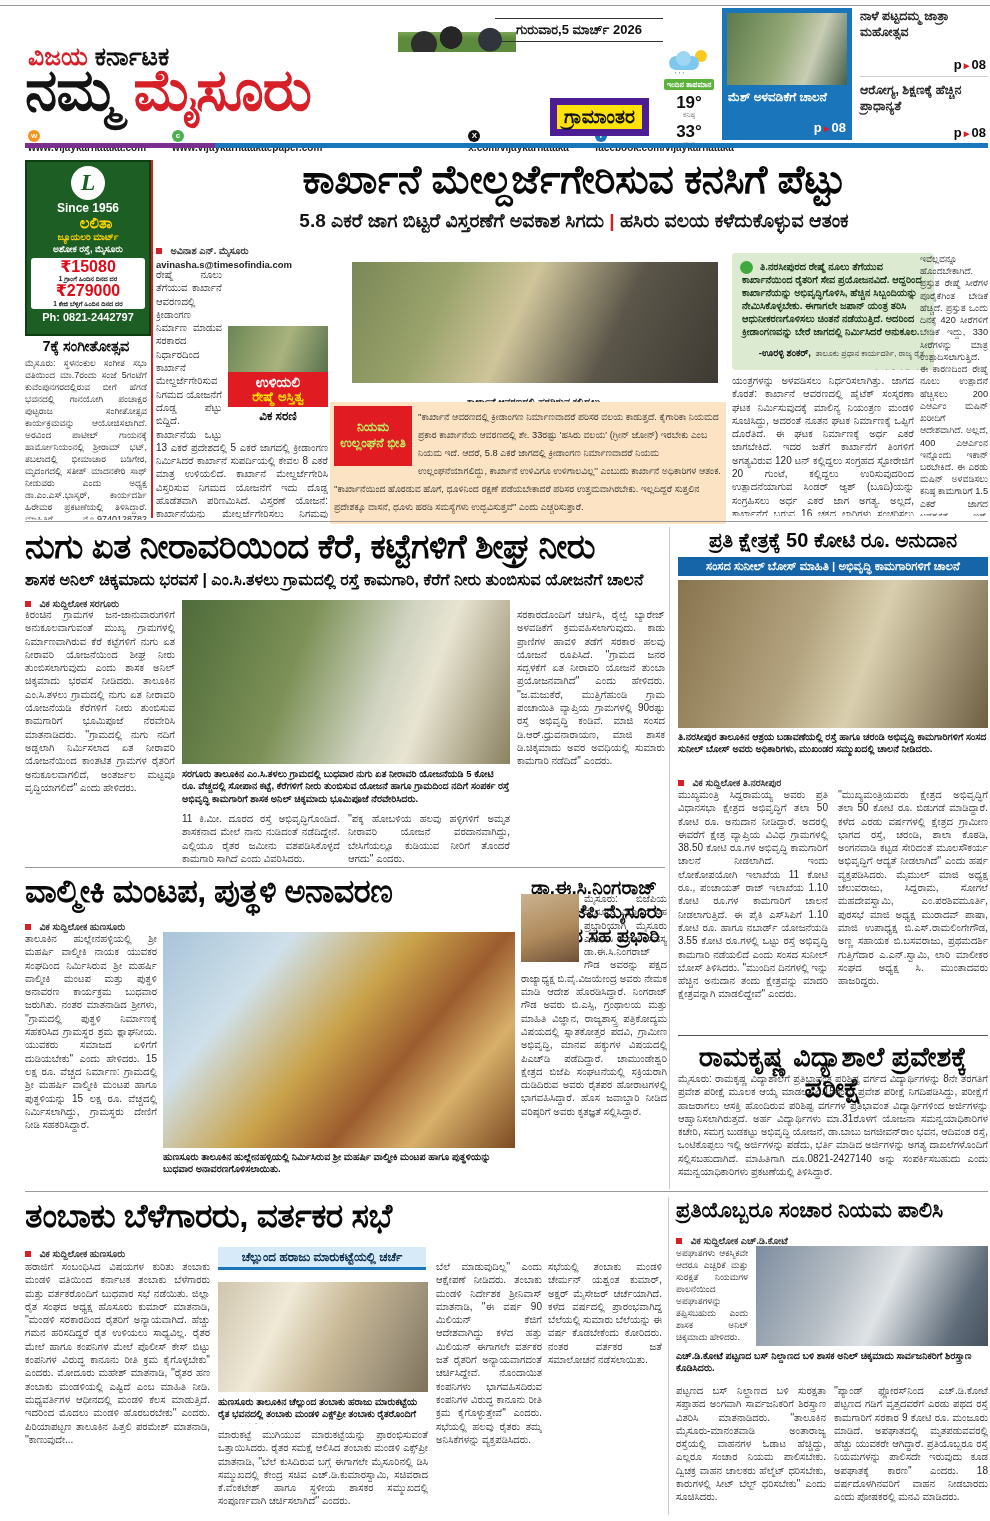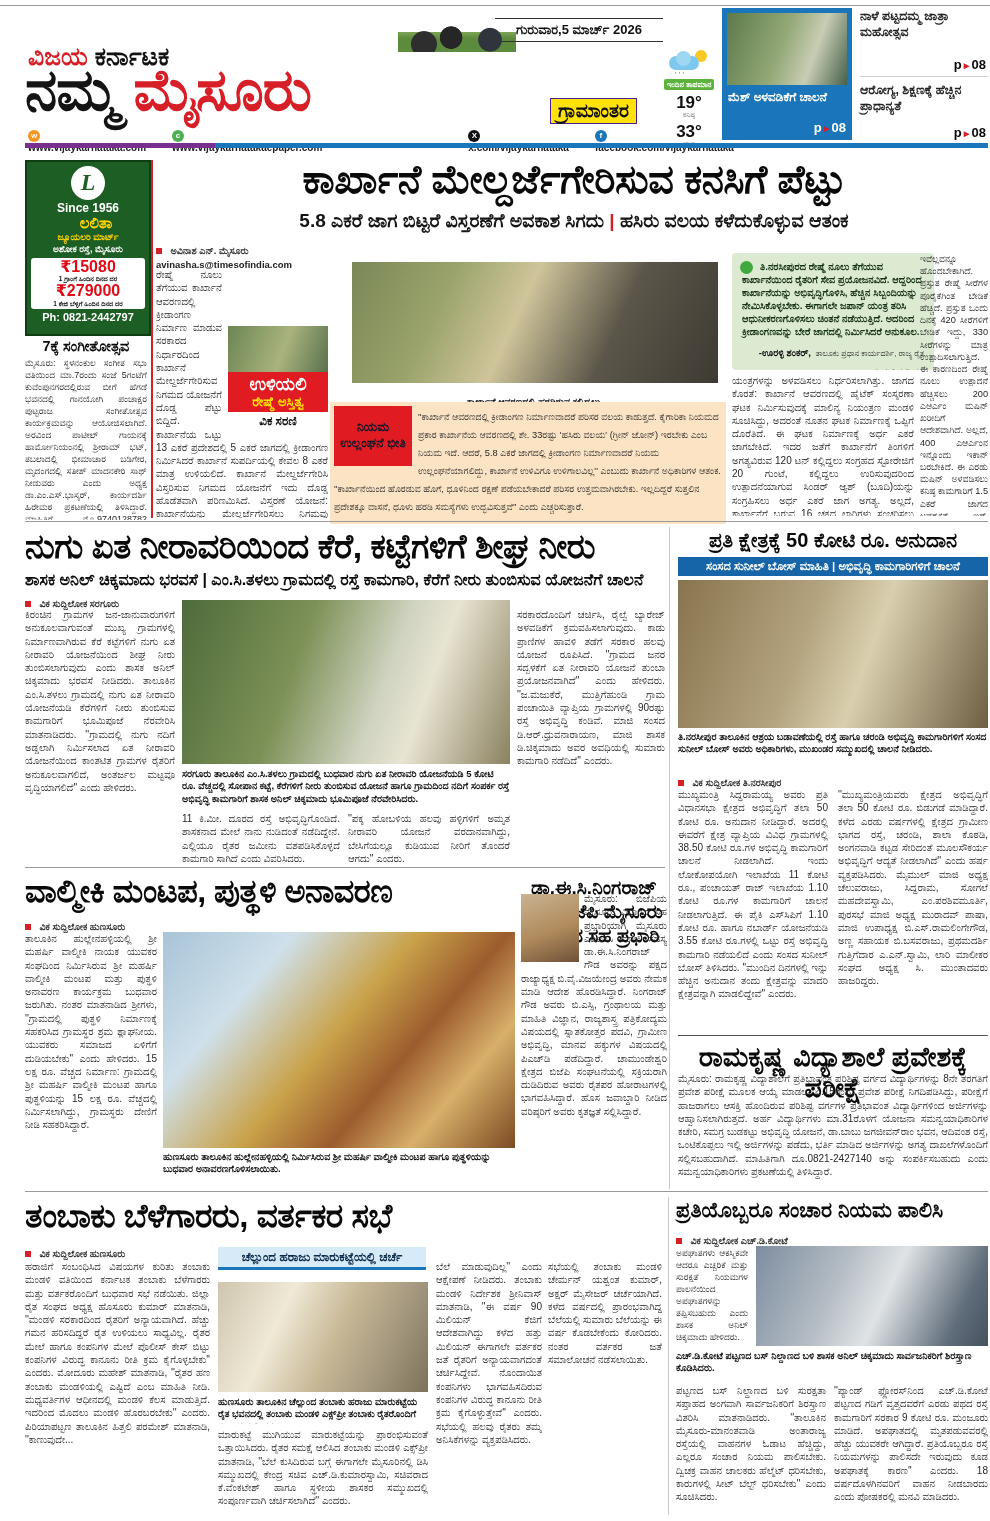--- a/index.html
+++ b/index.html
@@ -45,21 +45,21 @@
                   radial-gradient(circle at 78% 66%, #30343c 12%, transparent 13%),
                   linear-gradient(to top, #5d8b3e 38%, #7ca455 55%, transparent 56%);"></div>
 
   <div class="abs" style="left:495px;top:18px;width:168px;border-top:1.5px solid #333;border-bottom:1.5px solid #333;
        padding:3px 0;text-align:center;font-size:13px;font-weight:bold;color:#111;">ಗುರುವಾರ,5 ಮಾರ್ಚ್ 2026</div>
 
   <div class="abs" style="left:25px;top:60px;font-size:58px;font-weight:bold;line-height:1.05;letter-spacing:-1px;white-space:nowrap;">
     <span style="color:#141414;">ನಮ್ಮ</span>
     <span style="color:#d61f26;">ಮೈಸೂರು</span>
   </div>
-  <div class="abs" style="left:550px;top:98px;background:#ffe20a;border:1px solid #4c1d95;color:#111;
+  <div class="abs" style="left:550px;top:98px;background:#ffe20a;border:7px solid #4c1d95;color:#111;
        font-size:19px;font-weight:bold;padding:1px 7px;z-index:3;">ಗ್ರಾಮಾಂತರ</div>
 
   <div class="abs" style="left:664px;top:50px;width:50px;text-align:center;">
     <div style="position:relative;width:40px;height:26px;margin:0 auto;">
       <div style="position:absolute;right:2px;top:0;width:12px;height:12px;border-radius:50%;background:#f9c821;"></div>
       <div style="position:absolute;left:0;top:6px;width:30px;height:14px;border-radius:10px;background:#7ec8ef;"></div>
       <div style="position:absolute;left:7px;top:1px;width:15px;height:15px;border-radius:50%;background:#9ed7f2;"></div>
       <div style="position:absolute;left:6px;top:21px;color:#2f86c9;font-size:8px;line-height:1;">' ' '</div>
     </div>
     <div class="greenchip" style="margin-top:3px;">ಇಂದಿನ ತಾಪಮಾನ</div>
@@ -147,34 +147,34 @@
   <div class="abs" style="left:156px;top:240px;width:180px;">
     <span class="redsq"></span>
     <span class="byline">ಅವಿನಾಶ ಎನ್. ಮೈಸೂರು</span>
     <div style="font-size:9.5px;font-weight:bold;color:#222;margin-top:1px;">avinasha.s@timesofindia.com</div>
   </div>
 
   <div class="abs bt just colcut" style="left:156px;top:268px;width:172px;height:250px;">
     <div style="float:right;width:100px;margin:58px 0 4px 6px;">
       <div class="ph" style="width:100px;height:46px;background:linear-gradient(110deg,#6c8653,#a9b37e 55%,#59714c);"></div>
       <div style="background:#e11b22;text-align:center;padding:2px 0;line-height:1.15;">
-        <div style="color:#fff;font-size:18px;font-weight:bold;">ಉಳಿಯಲಿ</div>
+        <div style="color:#fff;font-size:14px;font-weight:bold;">ಉಳಿಯಲಿ</div>
         <div style="color:#ffe400;font-size:13px;font-weight:bold;">ರೇಷ್ಮೆ ಅಸ್ತಿತ್ವ</div>
       </div>
       <div style="text-align:center;font-size:12px;font-weight:bold;color:#111;padding-top:2px;">ವಿಕ ಸರಣಿ</div>
     </div>
     <span>ರೇಷ್ಮೆ ನೂಲು ತೆಗೆಯುವ ಕಾರ್ಖಾನೆ ಆವರಣದಲ್ಲಿ ಕ್ರೀಡಾಂಗಣ ನಿರ್ಮಾಣ ಮಾಡುವ ಸರಕಾರದ ನಿರ್ಧಾರದಿಂದ ಕಾರ್ಖಾನೆ ಮೇಲ್ದರ್ಜೆಗೇರಿಸುವ ನಿಗಮದ ಯೋಜನೆಗೆ ದೊಡ್ಡ ಪೆಟ್ಟು ಬಿದ್ದಿದೆ. ಕಾರ್ಖಾನೆಯ ಒಟ್ಟು 13 ಎಕರೆ ಪ್ರದೇಶದಲ್ಲಿ 5 ಎಕರೆ ಜಾಗದಲ್ಲಿ ಕ್ರೀಡಾಂಗಣ ನಿರ್ಮಿಸಿದರೆ ಕಾರ್ಖಾನೆ ಸುಪರ್ದಿಯಲ್ಲಿ ಕೇವಲ 8 ಎಕರೆ ಮಾತ್ರ ಉಳಿಯಲಿದೆ. ಕಾರ್ಖಾನೆ ಮೇಲ್ದರ್ಜೆಗೇರಿಸಿ ವಿಸ್ತರಿಸುವ ನಿಗಮದ ಯೋಜನೆಗೆ ಇದು ದೊಡ್ಡ ಹೊಡೆತವಾಗಿ ಪರಿಣಮಿಸಿದೆ.</span> <span>ವಿಸ್ತರಣೆ ಯೋಜನೆ: ಕಾರ್ಖಾನೆಯನ್ನು ಮೇಲ್ದರ್ಜೆಗೇರಿಸಲು ನಿಗಮವು ಯೋಜನೆ ಸಿದ್ಧಪಡಿಸಿತ್ತು. ಅದರಂತೆ ನೀರು ಸಂಸ್ಕರಣಾ ಘಟಕ, ನೂಲು ಸಂಗ್ರಹ ಉಗ್ರಾಣ, ಕಲ್ಲಿದ್ದಲು, ಬೂದಿ ಸಂಗ್ರಹಕ್ಕೆ ಘಟಕ, ಉಪಾಹಾರ ಗೃಹ, ವಸತಿ ಗೃಹ ನಿರ್ಮಾಣಕ್ಕೆ ಯೋಜಿಸಲಾಗಿತ್ತು. ಜತೆಗೆ ಹೊಸದಾಗಿ 2 ಎಕರೆಎಂ</span>
   </div>
 
   <div class="abs ph" style="left:352px;top:262px;width:366px;height:121px;
        background:linear-gradient(115deg,#7a8757 0%,#9aa36b 25%,#cfc49a 45%,#5b5649 70%,#3e3a33 100%);"></div>
   <div class="abs cap" style="left:352px;top:396px;width:366px;text-align:center;">ಕಾರ್ಖಾನೆ ಆವರಣದಲ್ಲಿ ಹರಡಿರುವ ಕಲ್ಲಿದ್ದಲು.</div>
 
   <div class="abs alertbox colcut" style="left:330px;top:402px;width:388px;height:114px;padding:4px;">
-    <div style="float:left;width:74px;height:56px;background:#e11b22;color:#0f172a;font-size:12.5px;font-weight:bold;
+    <div style="float:left;width:74px;height:56px;background:#e11b22;color:#bef264;font-size:12.5px;font-weight:bold;
          text-align:center;display:flex;align-items:center;justify-content:center;margin:0 6px 3px 0;padding:2px;line-height:1.25;">ನಿಯಮ ಉಲ್ಲಂಘನೆ ಭೀತಿ</div>
     <span class="just" style="font-size:9.3px;line-height:1.32;color:#2a2a2a;display:inline;">''ಕಾರ್ಖಾನೆ ಆವರಣದಲ್ಲಿ ಕ್ರೀಡಾಂಗಣ ನಿರ್ಮಾಣವಾದರೆ ಪರಿಸರ ವಲಯ ಕಾಡುತ್ತದೆ. ಕೈಗಾರಿಕಾ ನಿಯಮದ ಪ್ರಕಾರ ಕಾರ್ಖಾನೆಯ ಆವರಣದಲ್ಲಿ ಶೇ. 33ರಷ್ಟು 'ಹಸಿರು ವಲಯ' (ಗ್ರೀನ್ ಜೋನ್) ಇರಬೇಕು ಎಂಬ ನಿಯಮ ಇದೆ. ಆದರೆ, 5.8 ಎಕರೆ ಜಾಗದಲ್ಲಿ ಕ್ರೀಡಾಂಗಣ ನಿರ್ಮಾಣವಾದರೆ ನಿಯಮ ಉಲ್ಲಂಘನೆಯಾಗಲಿದ್ದು, ಕಾರ್ಖಾನೆ ಉಳಿವಿಗೂ ಉಳಿಗಾಲವಿಲ್ಲ'' ಎಂಬುದು ಕಾರ್ಖಾನೆ ಅಧಿಕಾರಿಗಳ ಆತಂಕ. ''ಕಾರ್ಖಾನೆಯಿಂದ ಹೊರಡುವ ಹೊಗೆ, ಧೂಳಿನಿಂದ ರಕ್ಷಣೆ ಪಡೆಯಬೇಕಾದರೆ ಪರಿಸರ ಉತ್ತಮವಾಗಿರಬೇಕು. ಇಲ್ಲದಿದ್ದರೆ ಸುತ್ತಲಿನ ಪ್ರದೇಶಕ್ಕೂ ವಾಸನೆ, ಧೂಳು ಹರಡಿ ಸಮಸ್ಯೆಗಳು ಉದ್ಭವಿಸುತ್ತವೆ'' ಎಂದು ಎಚ್ಚರಿಸುತ್ತಾರೆ.</span>
   </div>
 
   <div class="abs quotebox colcut" style="left:732px;top:253px;width:182px;height:101px;">
     <div style="position:absolute;left:8px;top:8px;width:13px;height:13px;border-radius:50%;background:#3fa83f;"></div>
     <div style="font-size:9.8px;font-weight:bold;line-height:1.32;color:#173317;text-indent:18px;">ತಿ.ನರಸೀಪುರದ ರೇಷ್ಮೆ ನೂಲು ತೆಗೆಯುವ ಕಾರ್ಖಾನೆಯಿಂದ ರೈತರಿಗೆ ಸೇವ ಪ್ರಯೋಜನವಿದೆ. ಆದ್ದರಿಂದ ಕಾರ್ಖಾನೆಯನ್ನು ಅಭಿವೃದ್ಧಿಗೊಳಿಸಿ, ಹೆಚ್ಚಿನ ಸಿಬ್ಬಂದಿಯನ್ನು ನೇಮಿಸಿಕೊಳ್ಳಬೇಕು. ಈಗಾಗಲೇ ಜಪಾನ್ ಯಂತ್ರ ತರಿಸಿ ಆಧುನೀಕರಣಗೊಳಿಸಲು ಚಿಂತನೆ ನಡೆಯುತ್ತಿದೆ. ಅದರಿಂದ ಕ್ರೀಡಾಂಗಣವನ್ನು ಬೇರೆ ಜಾಗದಲ್ಲಿ ನಿರ್ಮಿಸಿದರೆ ಅನುಕೂಲ.</div>
     <div style="text-align:right;margin-top:3px;">
       <span style="font-size:9.5px;font-weight:bold;color:#0a0a0a;">-ಊರಳ್ಳಿ ಶಂಕರ್,</span>
       <span style="font-size:8px;color:#333;">ತಾಲೂಕು ಪ್ರಧಾನ ಕಾರ್ಯದರ್ಶಿ, ರಾಜ್ಯ ರೈತ ಸಂಘ, ತಿ.ನರಸೀಪುರ</span>

